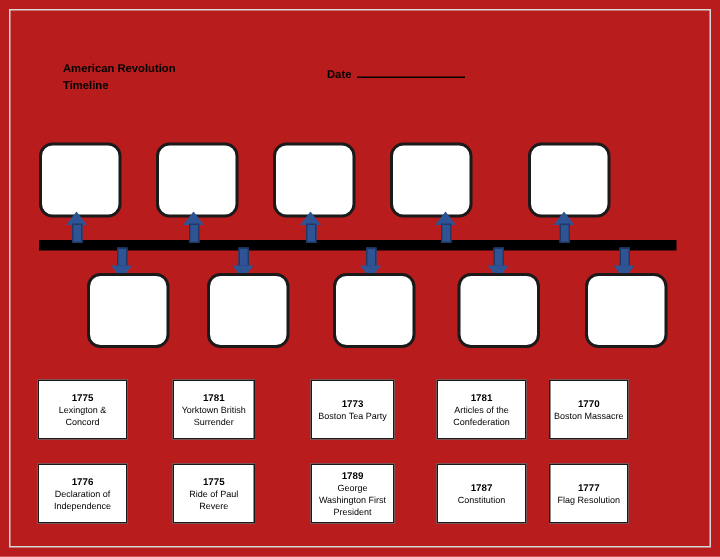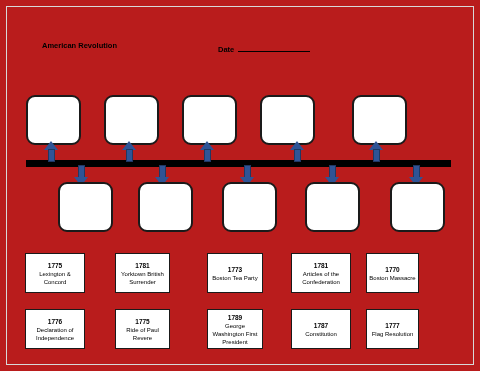--- a/index.html
+++ b/index.html
@@ -146,20 +146,21 @@
   .fact.row2 { top: 309px; height: 40px; }
 </style>
 </head>
 <body>
 
 <div class="page">
   <div class="page-border"></div>
 
   <div class="title">
     <div>American Revolution</div>
+    <div>Timeline</div>
   </div>
 
   <div class="field field-date">
     <span>Date</span><span class="line"></span>
   </div>
 
 
   <div class="timeline-bar"></div>
 
   <div class="tl-box top" style="left:26px;"></div>

